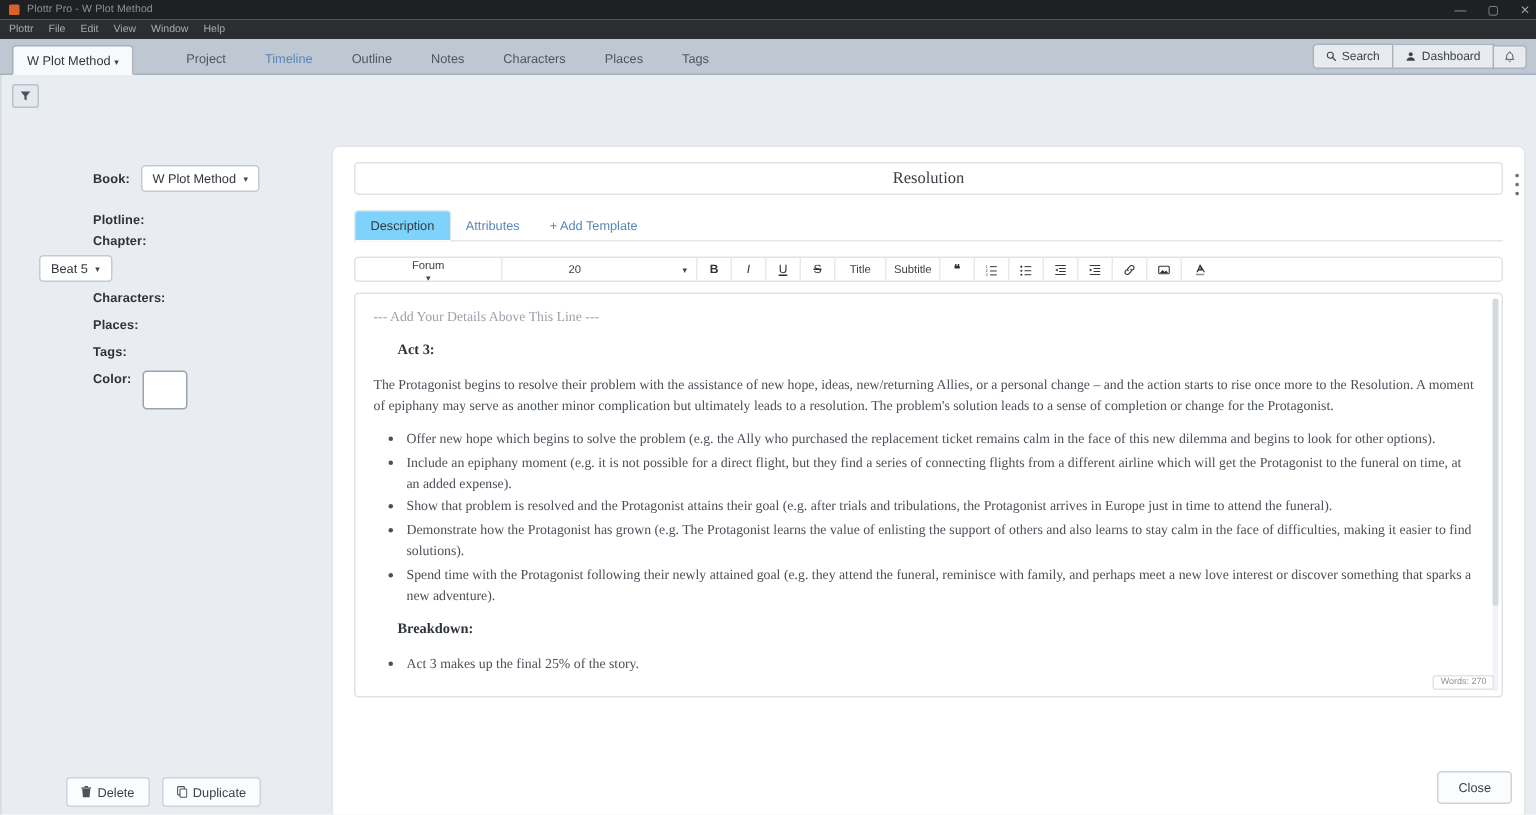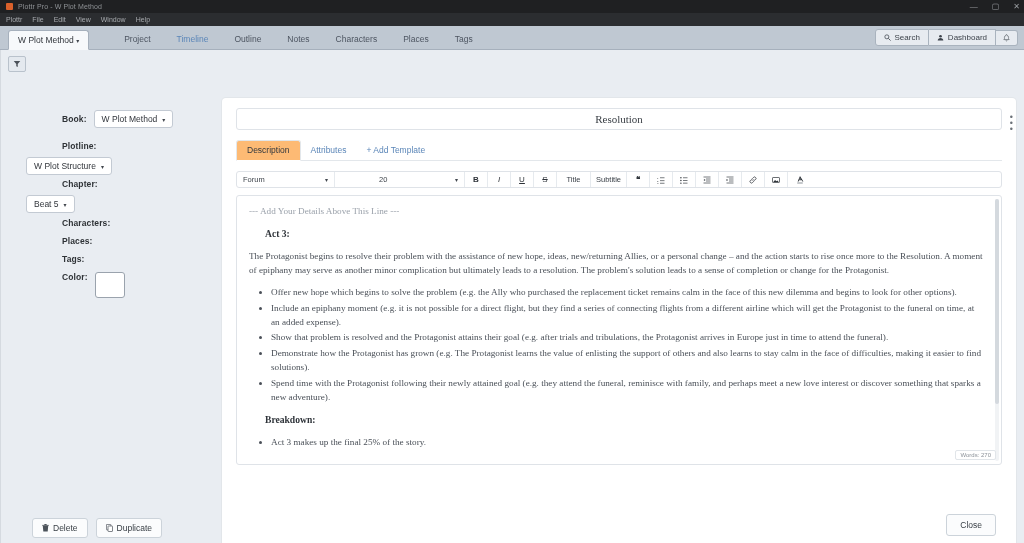--- a/index.html
+++ b/index.html
@@ -97,36 +97,36 @@
     width: 100%; height: 22px; border: 1px solid #dfe3e8; border-radius: 3px;
     background: #fff; text-align: center; font-size: 11px; color: #3b4046;
     font-family: "Liberation Serif", serif; outline: none;
   }
   .kebab { position: absolute; right: 3px; top: 16px; color: #6b7178; font-size: 9px; line-height: 6px; letter-spacing: 0; }
   .kebab span { display:block; }
 
   .tabs { display: flex; align-items: flex-end; margin-top: 10px; border-bottom: 1px solid #e3e7eb; }
   .tab { font-size: 8.5px; padding: 4px 10px 5px 10px; color: #5b86b8; white-space: nowrap; }
   .tab.active {
-    color: #33383e; background: #fdba74;
+    color: #33383e; background: #7dd3fc;
     border: 1px solid #e3e7eb; border-bottom-color: #fff; margin-bottom: -1px; border-radius: 3px 3px 0 0;
   }
   .tab.addtpl { color: #5b86b8; }
 
   
   .etoolbar {
     margin: 10px 14px 0 14px; display: flex; align-items: stretch;
     border: 1px solid #dfe3e8; border-radius: 3px; overflow: hidden; height: 17px;
     background: #fff;
   }
   .sel {
     display: flex; align-items: center; justify-content: space-between;
     font-size: 7.5px; color: #3e444b; padding: 0 6px; border-right: 1px solid #e6eaee; white-space: nowrap;
   }
-  .sel.font { width: 98px; }
+  .sel.font { width: 98px; flex-direction: column; }
   .sel.size { width: 92px; margin-left: 38px; }
   .tb {
     display: flex; align-items: center; justify-content: center;
     min-width: 23px; padding: 0 5px; font-size: 8px; color: #2d3238;
     border-right: 1px solid #e6eaee; white-space: nowrap;
   }
   .tb.wide { min-width: 34px; font-size: 7.5px; color: #3b4148; }
   .tb:last-child { border-right: none; }
 
   
@@ -155,22 +155,22 @@
     border: 1px solid #e1e5e9; border-radius: 2px; padding: 1px 4px; white-space: nowrap;
   }
 
   
   .footer { position: absolute; left: 0; right: 0; bottom: 0; height: 44px; }
   .btn {
     display: inline-flex; align-items: center; gap: 4px;
     background: #fbfcfd; border: 1px solid #ccd3da; border-radius: 3px;
     font-size: 8.5px; color: #3a4047; padding: 4px 9px; white-space: nowrap;
   }
-  .footer-left { position: absolute; left: 32px; top: 6px; display: flex; gap: 8px; }
-  .footer-right { position: absolute; right: 28px; top: 2px; }
+  .footer-left { position: absolute; left: 44px; top: 6px; display: flex; gap: 8px; }
+  .footer-right { position: absolute; right: 16px; top: 2px; }
   .btn.close { padding: 5px 13px; }
 
   svg { display: block; }
 </style>
 </head>
 <body>
 
 <div id="app">
 
   <div class="titlebar">
@@ -253,26 +253,20 @@
       <div class="row inline">
         <span class="lbl">Book:</span>
         <span class="ddown">
           <span>W Plot Method</span>
           <span class="caret">▾</span>
         </span>
       </div>
       <div class="gap"></div>
       <div class="row">
         <div class="lbl">Plotline:</div>
-        <div style="margin-top:4px">
-          <span class="ddown">
-            <span>W Plot Structure</span>
-            <span class="caret">▾</span>
-          </span>
-        </div>
       </div>
       <div class="row" style="margin-top:3px">
         <div class="lbl">Chapter:</div>
         <div style="margin-top:4px">
           <span class="ddown">
             <span>Beat 5</span>
             <span class="caret">▾</span>
           </span>
         </div>
       </div>

